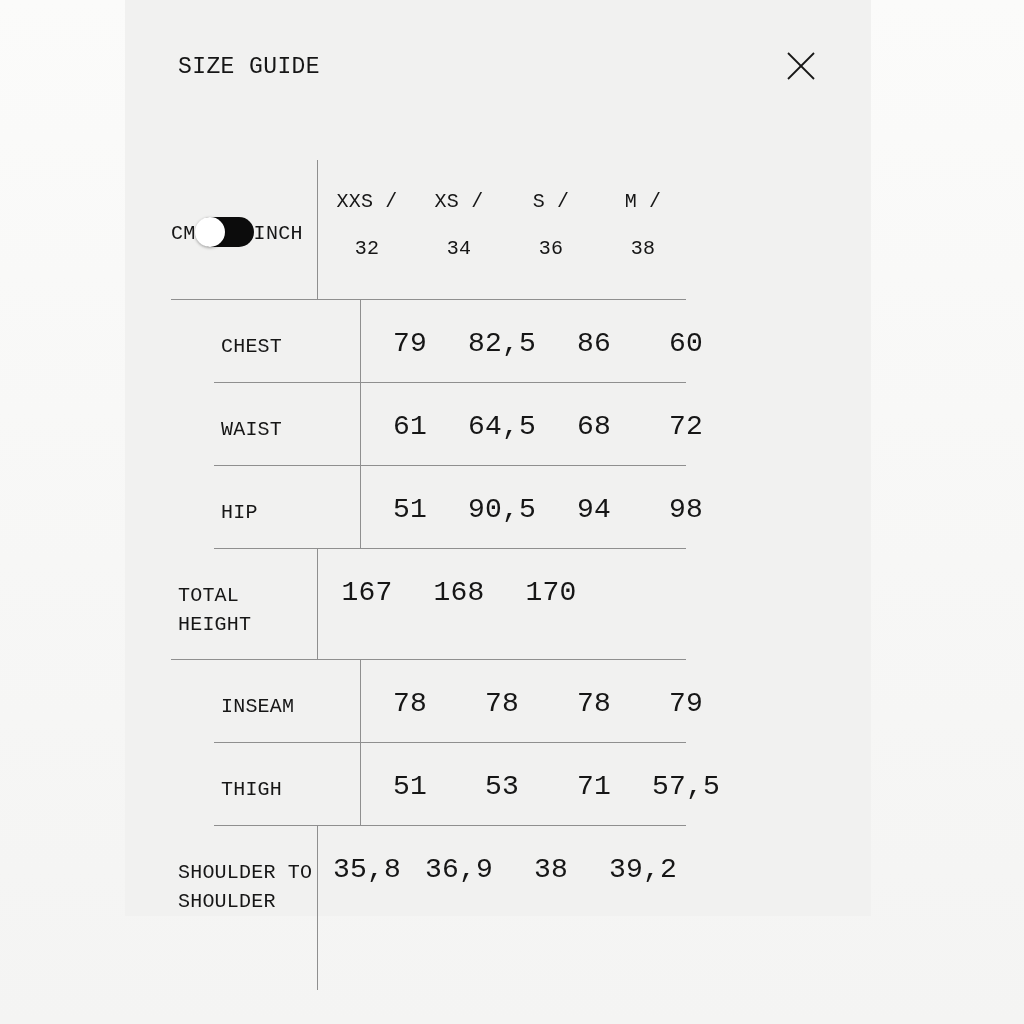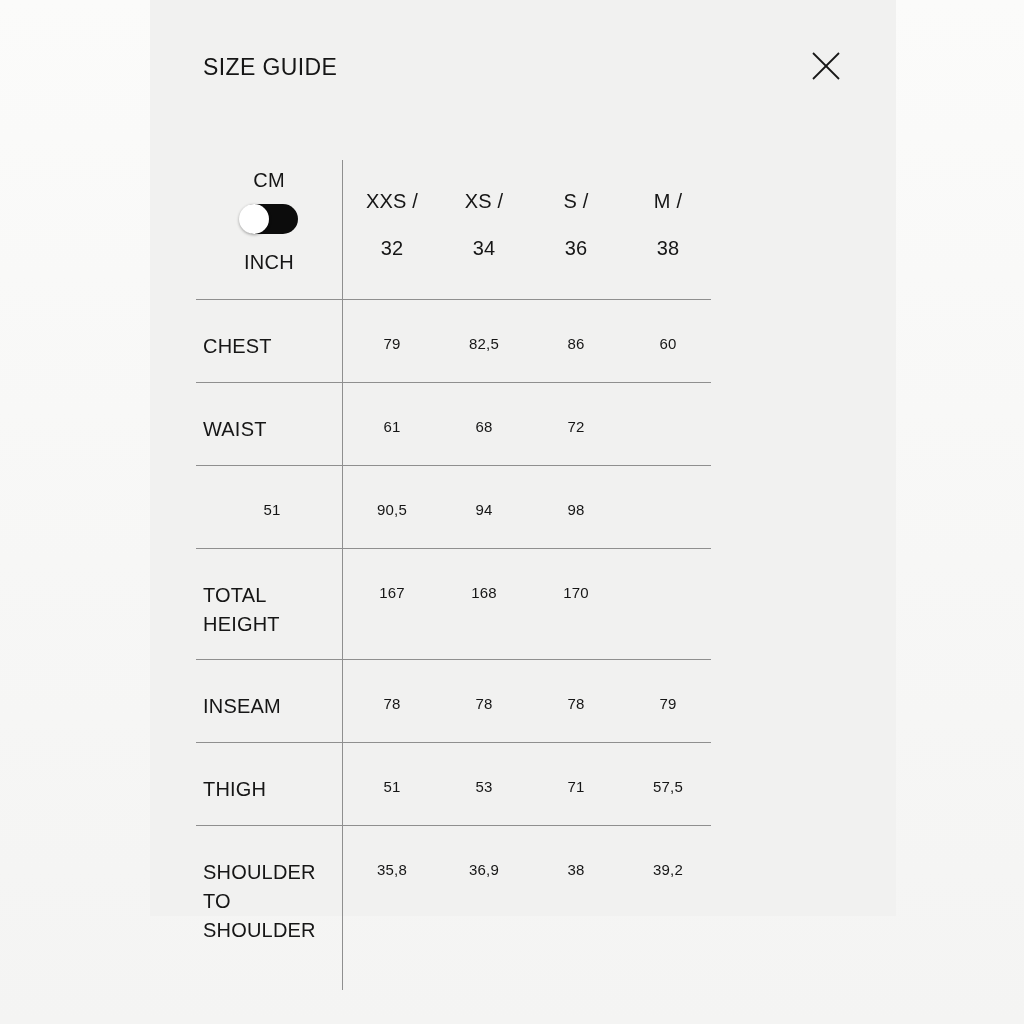--- a/index.html
+++ b/index.html
@@ -2,43 +2,43 @@
 <html style="--text: #161616; --line: #8f8f8f; --modal-bg: #f1f1f0; --backdrop: #f8f8f7; --toggle: #0c0c0c; --knob: #ffffff;"><head>
 <meta charset="utf-8">
 <style>
   :root{
     --text:#161616; --line:#8f8f8f; --modal-bg:#f1f1f0; --backdrop:#f8f8f7; --toggle:#0c0c0c; --knob:#ffffff;
   }
   *{margin:0;padding:0;box-sizing:border-box;}
   html,body{width:1024px;height:1024px;}
   body{font-family:"Liberation Sans", sans-serif;color:var(--text);}
   .page{position:relative;width:1024px;height:1024px;background:linear-gradient(180deg,#fbfbfa 0%,var(--backdrop) 40%,#f4f4f3 100%);overflow:hidden;}
-  .modal{position:absolute;left:150px;top:0;width:746px;height:916px;background:var(--modal-bg);}
+  .modal{position:absolute;left:125px;top:0;width:746px;height:916px;background:var(--modal-bg);font-family:Liberation Mono, monospace;}
   .modal-title{position:absolute;left:53px;top:54px;font-size:23px;line-height:27px;letter-spacing:0.4px;font-weight:400;color:var(--text);}
   .close-btn{position:absolute;top:50px;right:54px;width:32px;height:32px;display:flex;align-items:center;justify-content:center;cursor:pointer;background:none;border:none;padding:0;}
   .close-btn svg{display:block;}
 
   .size-table{position:absolute;left:46px;top:160px;width:515px;}
   .tr{display:grid;grid-template-columns:147px 92px 92px 92px 92px;border-bottom:1px solid var(--line);}
   .tr.last{border-bottom:none;}
   .tr > .td:first-child{border-right:1px solid var(--line);}
   .h-header{height:140px;}
-  .h-std{height:83px;}
+  .h-std{height:83px;margin-left:43px;}
   .h-tall{height:111px;}
   .h-last{height:164px;}
 
   .td{overflow:hidden;}
-  .td.val{padding:32px 0 0 6px;text-align:center;font-size:15px;line-height:24px;letter-spacing:0.2px;}
+  .td.val{padding:32px 0 0 6px;text-align:center;font-size:28px;line-height:24px;letter-spacing:0.2px;}
   .td.label{padding:32px 0 0 7px;font-size:20px;line-height:29px;font-weight:500;letter-spacing:0.2px;}
   .td.label .label-inner{max-width:118px;}
 
   .col-head{padding-top:9px;text-align:center;font-size:20px;line-height:29px;font-weight:500;letter-spacing:0.2px;}
   .col-head .l1,.col-head .l2{display:block;padding-left:6px;margin-top:18px;}
 
-  .unit-cell{display:flex;flex-direction:column;align-items:center;padding-top:8px;}
+  .unit-cell{display:flex;align-items:center;padding-top:8px;}
   .unit-label{font-size:20px;line-height:24px;font-weight:500;letter-spacing:0.3px;}
   .toggle{position:relative;width:58px;height:30px;background:var(--toggle);border-radius:15px;margin:12px 0 16px 0;border:none;cursor:pointer;}
   .toggle-knob{position:absolute;left:-1px;top:0;width:30px;height:30px;border-radius:50%;background:var(--knob);box-shadow:0 1px 3px rgba(0,0,0,0.35);}
 </style>
 </head>
 <body>
 
 <div class="page">
   <div class="modal">
 
@@ -85,25 +85,27 @@
         <div class="td label"><span class="label-inner">CHEST</span></div>
         <div class="td val">79</div>
         <div class="td val">82,5</div>
         <div class="td val">86</div>
         <div class="td val">60</div>
       </div>
 
       <div class="tr h-std">
         <div class="td label"><span class="label-inner">WAIST</span></div>
         <div class="td val">61</div>
+        <div class="td val">64,5</div>
         <div class="td val">68</div>
         <div class="td val">72</div>
       </div>
 
       <div class="tr h-std">
+        <div class="td label"><span class="label-inner">HIP</span></div>
         <div class="td val">51</div>
         <div class="td val">90,5</div>
         <div class="td val">94</div>
         <div class="td val">98</div>
       </div>
 
       <div class="tr h-tall">
         <div class="td label"><span class="label-inner">TOTAL HEIGHT</span></div>
         <div class="td val">167</div>
         <div class="td val">168</div>

